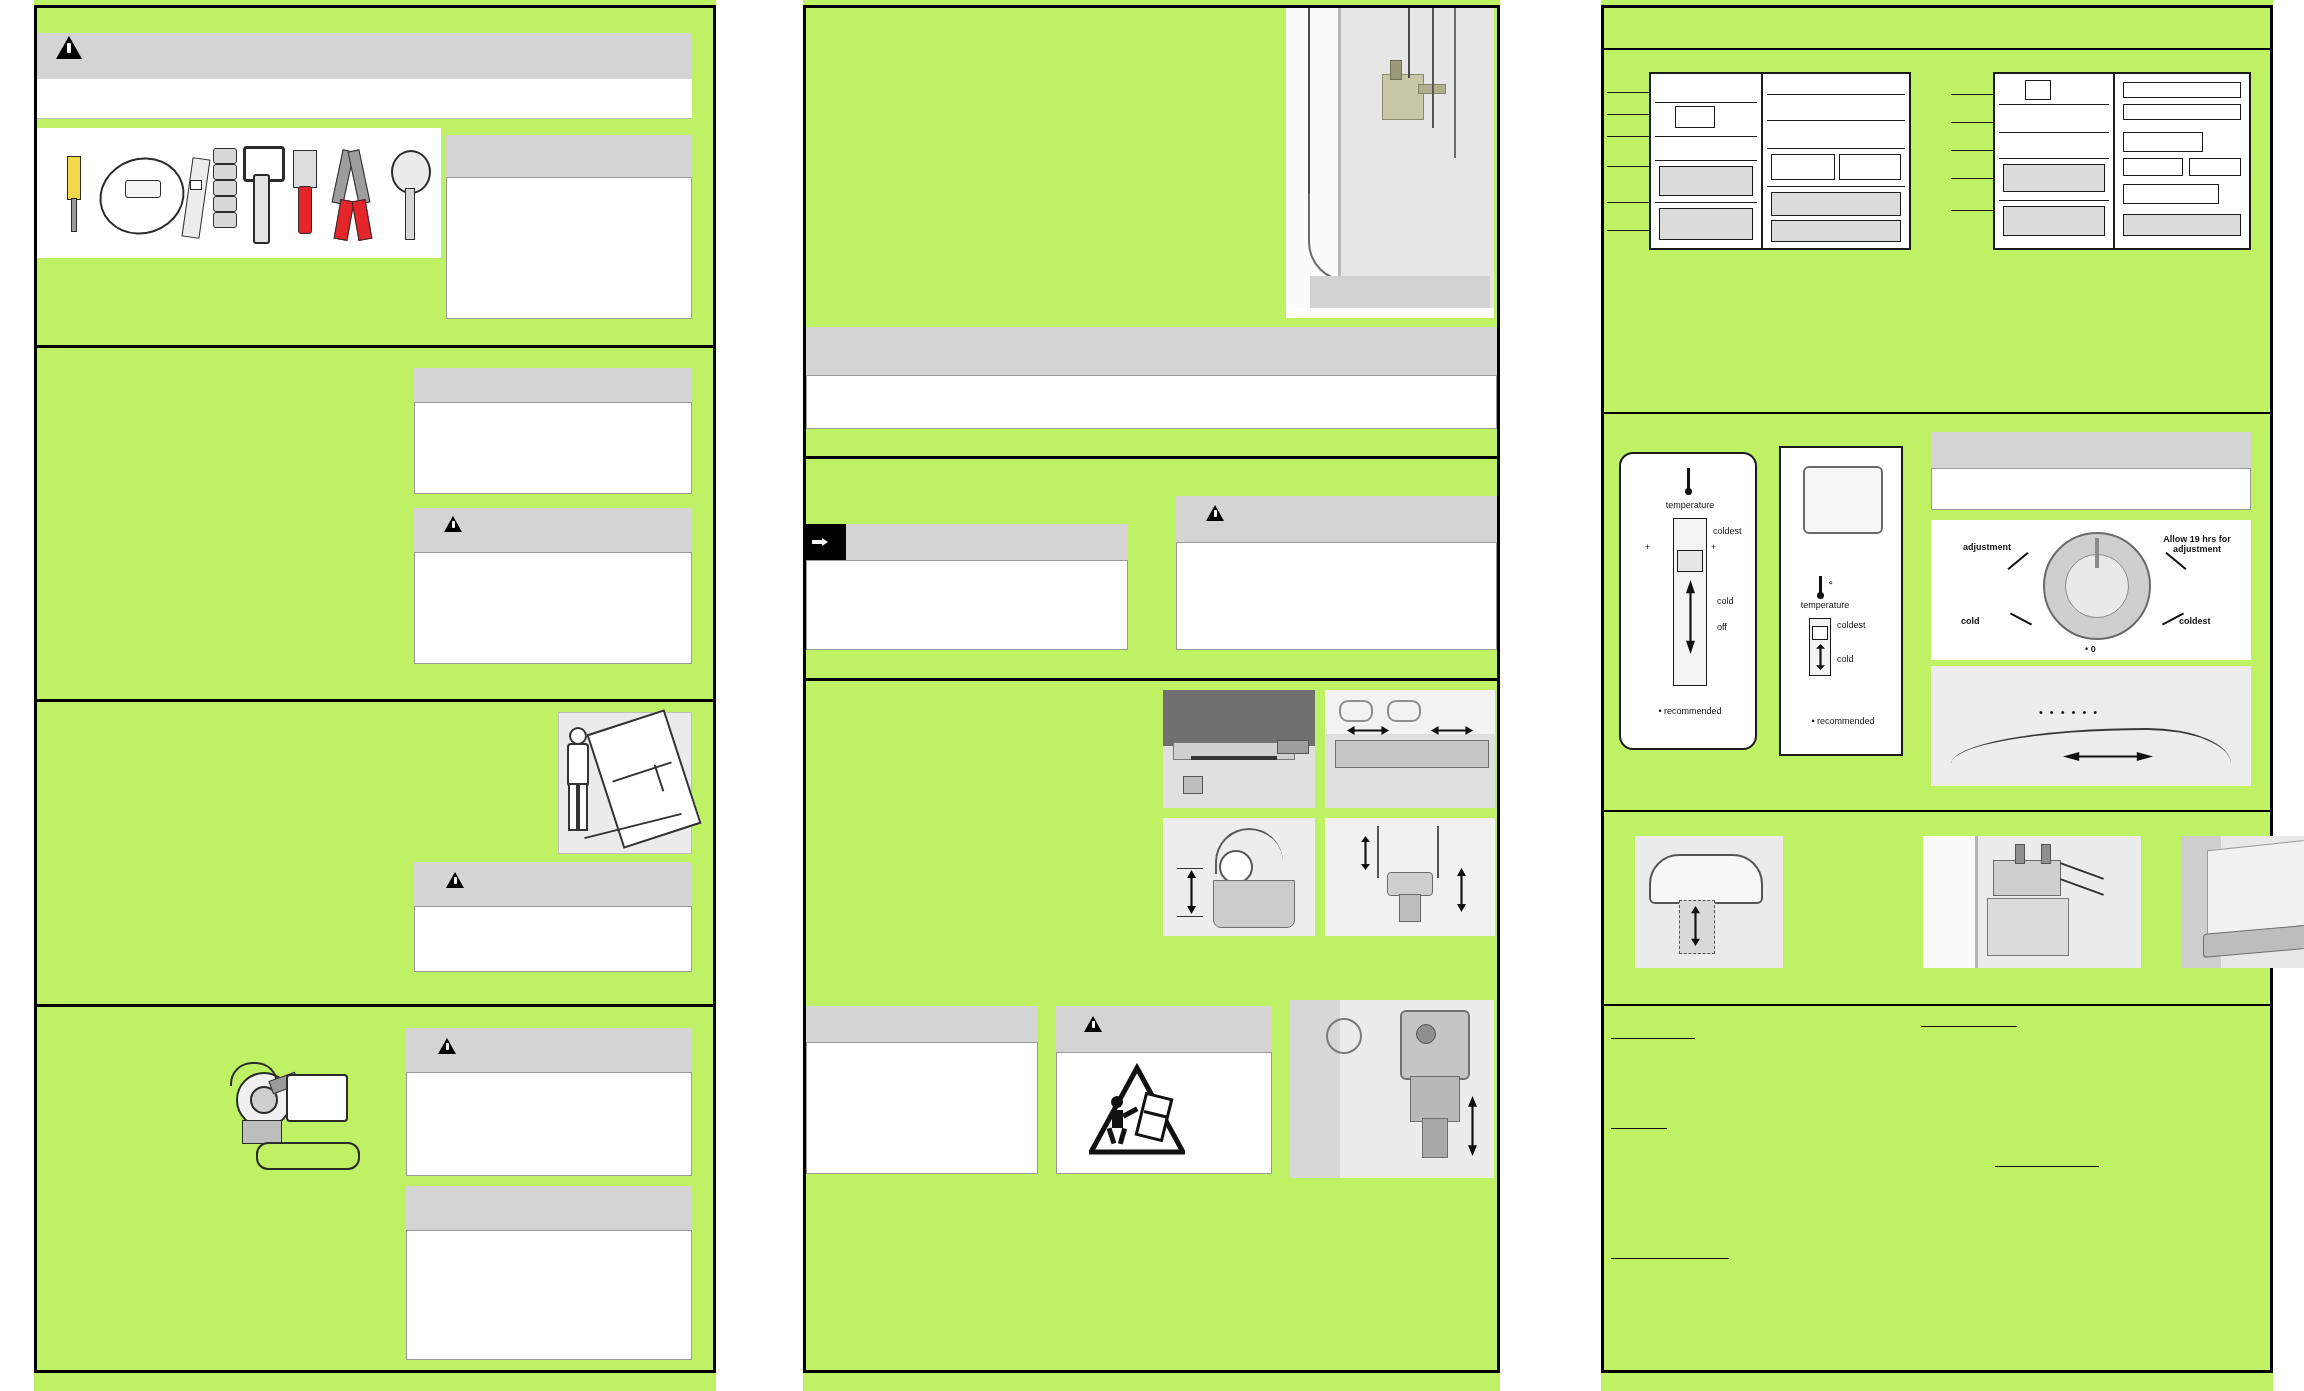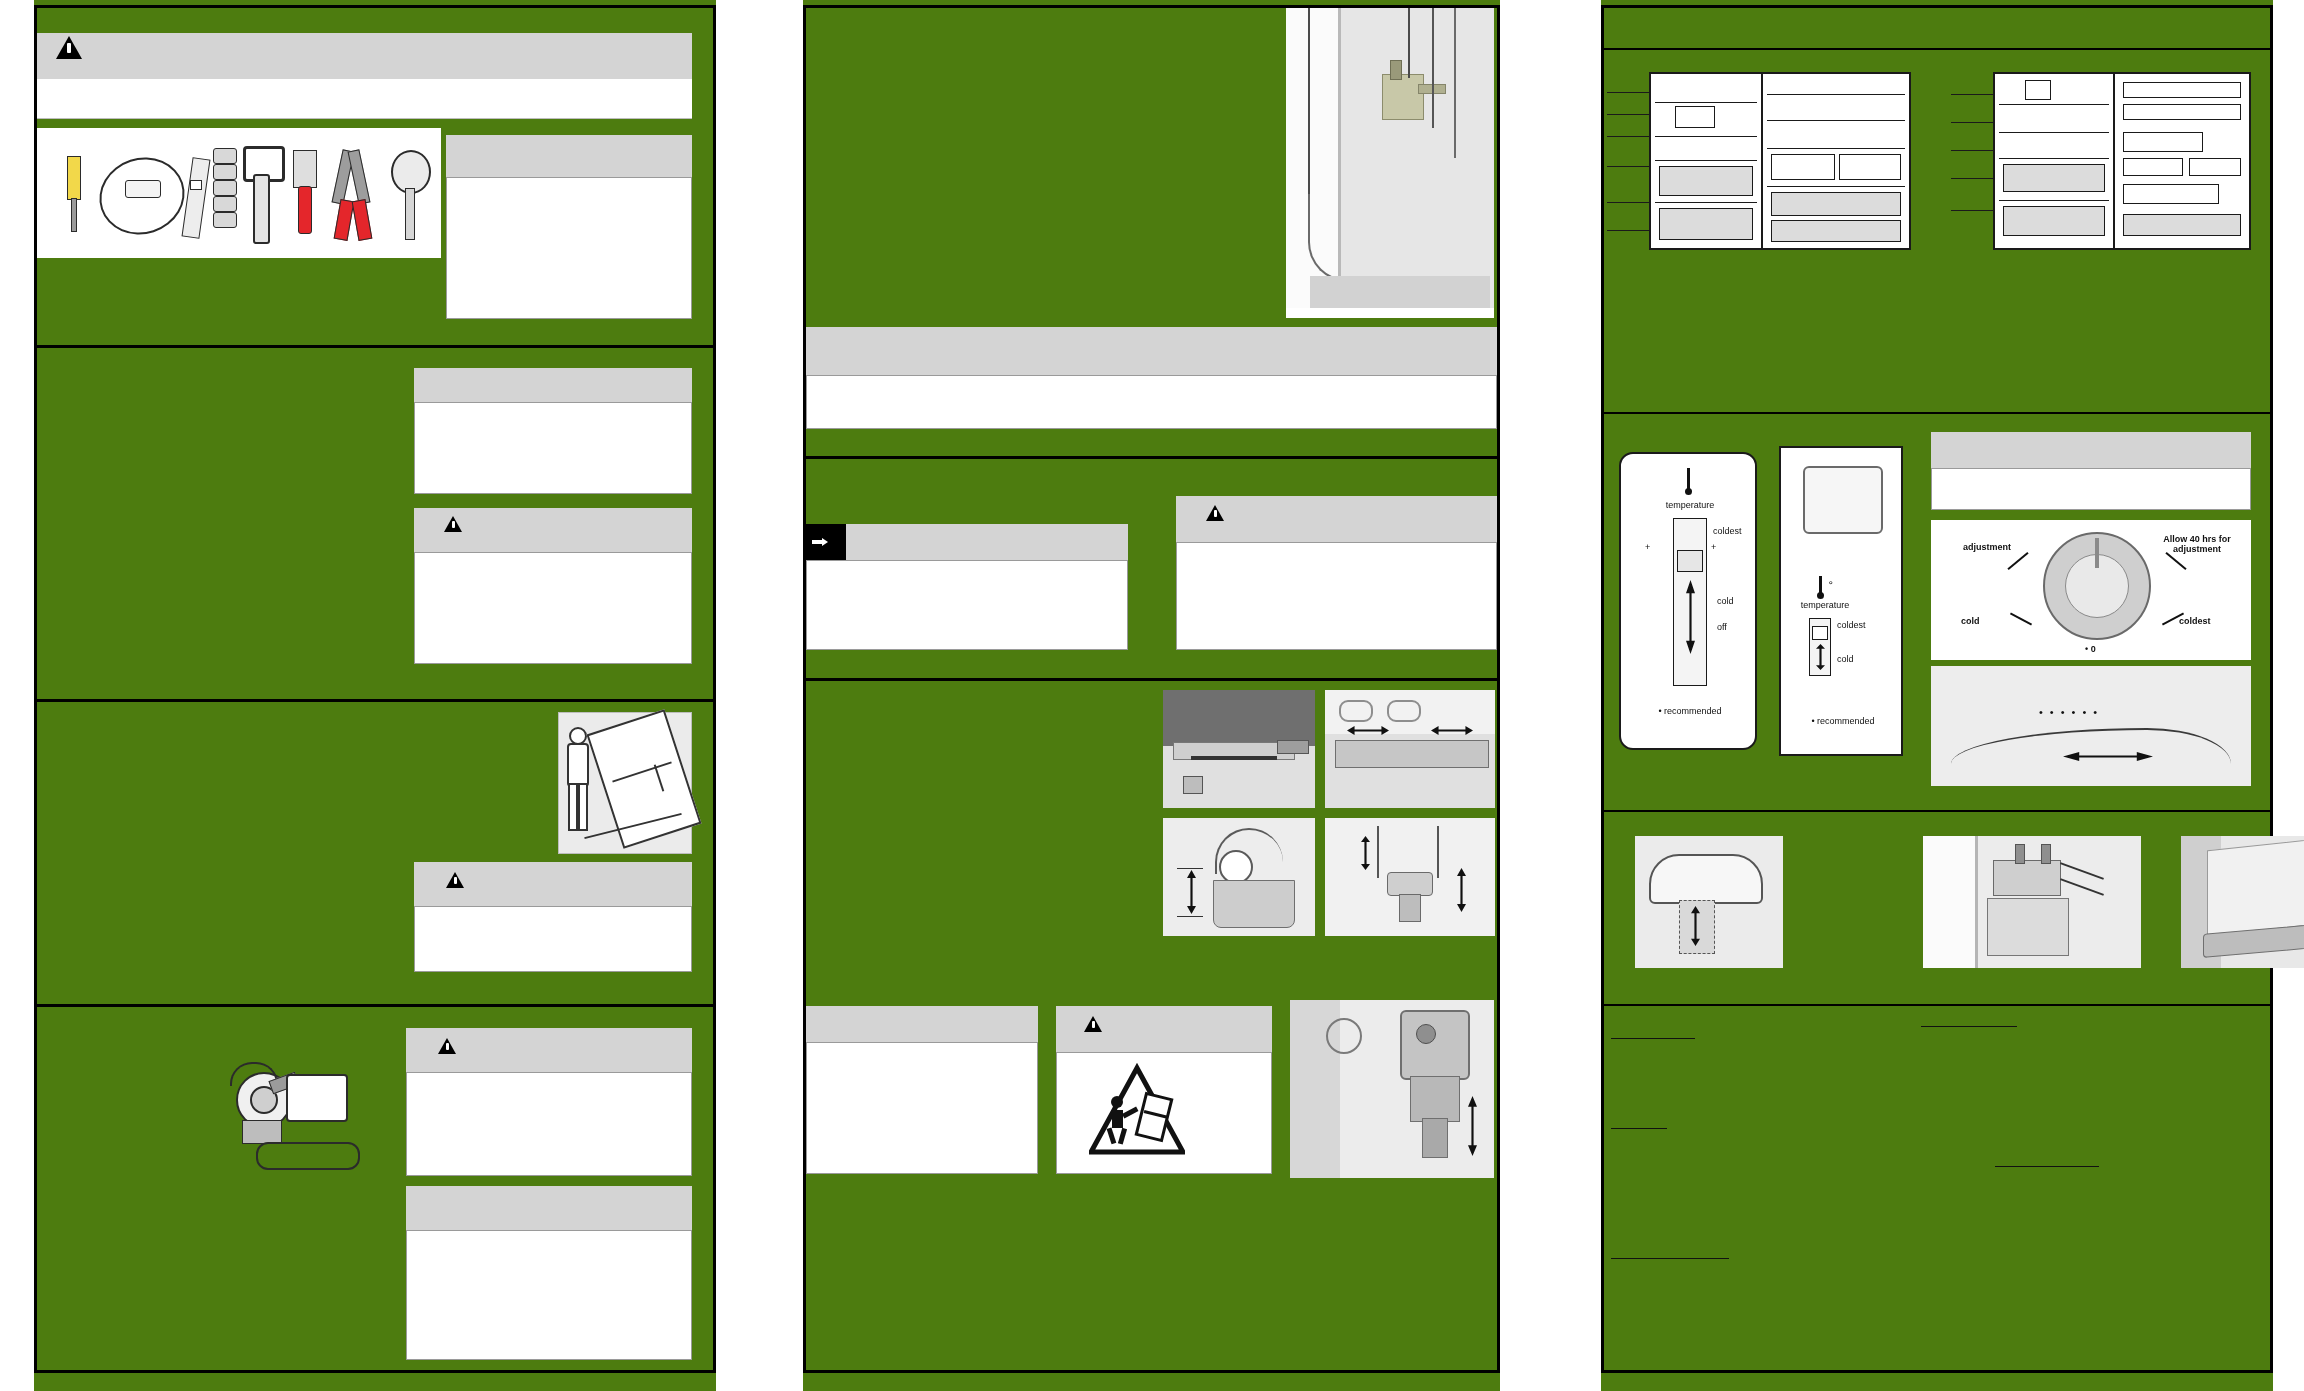--- a/index.html
+++ b/index.html
@@ -18,21 +18,21 @@
     position: relative;
     width: 2304px;
     height: 1391px;
     background: #fff;
   }
 
   
   .col {
     position: absolute;
     top: 0;
-    background: #4d7c0f;
+    background: #bef264;
     box-sizing: border-box;
   }
   .col-1 { left: 34px;   width: 682px;  height: 1391px; }
   .col-2 { left: 803px;  width: 697px;  height: 1391px; }
   .col-3 { left: 1601px; width: 672px;  height: 1391px; }
 
   
   .col-frame {
     position: absolute;
     left: 0; top: 5px;
@@ -535,21 +535,21 @@
 
     <div class="bar" style="left:330px; top:432px; width:320px; height:36px;"></div>
     <div class="bar-outline" style="left:330px; top:468px; width:320px; height:42px;"></div>
 
     <div class="panel" style="left:330px; top:520px; width:320px; height:140px; background:#fff;">
       <div class="dial" style="left:112px; top:12px; width:108px; height:108px;">
         <div class="dial-knob" style="left:20px; top:20px; width:64px; height:64px;"></div>
         <div style="position:absolute; left:50px; top:4px; width:4px; height:30px; background:#8a8a8a;"></div>
       </div>
       <div class="tiny tiny-b" style="left:32px; top:22px;">adjustment</div>
-      <div class="tiny tiny-b c" style="left:224px; top:14px; width:84px;">Allow 40 hrs for adjustment</div>
+      <div class="tiny tiny-b c" style="left:224px; top:14px; width:84px;">Allow 19 hrs for adjustment</div>
       <div class="tiny tiny-b" style="left:30px; top:96px;">cold</div>
       <div class="tiny tiny-b" style="left:248px; top:96px;">coldest</div>
       <div class="tiny tiny-b" style="left:154px; top:124px;">• 0</div>
       <div style="position:absolute; left:74px; top:40px; width:26px; height:2px; background:#111; transform:rotate(-40deg);"></div>
       <div style="position:absolute; left:232px; top:40px; width:26px; height:2px; background:#111; transform:rotate(40deg);"></div>
       <div style="position:absolute; left:78px; top:98px; width:24px; height:2px; background:#111; transform:rotate(28deg);"></div>
       <div style="position:absolute; left:230px; top:98px; width:24px; height:2px; background:#111; transform:rotate(-28deg);"></div>
     </div>
 
     <div class="panel" style="left:330px; top:666px; width:320px; height:120px; background:#ededed;">

